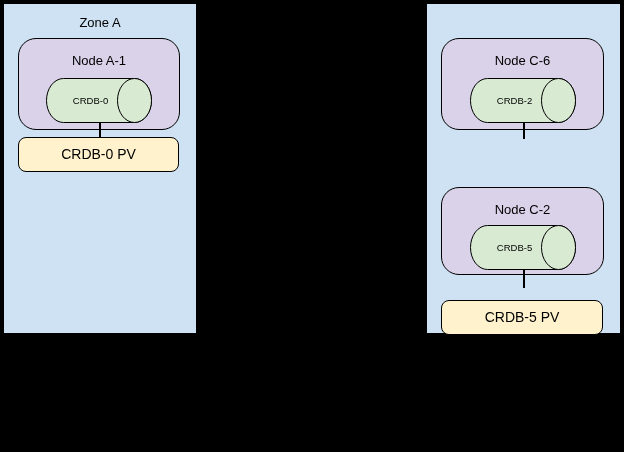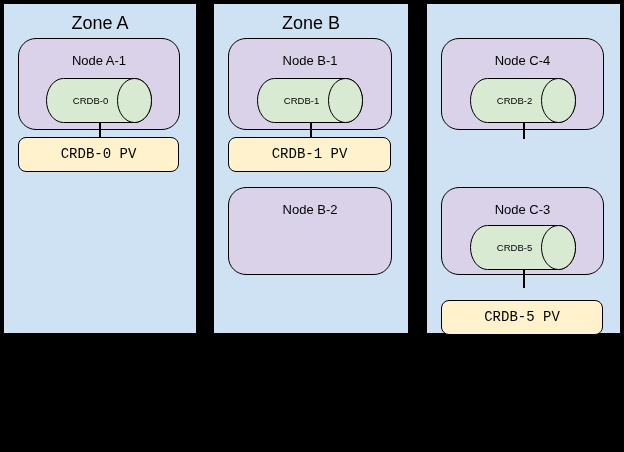--- a/index.html
+++ b/index.html
@@ -25,21 +25,21 @@
     top:2px;height:333px;
     background:var(--zone-fill);
     border:2px solid var(--outline);
   }
   .zone-a{left:2px;width:196px;}
   .zone-b{left:212px;width:198px;}
   .zone-c{left:425px;width:197px;}
   .zone-title{
     position:absolute;top:9px;left:0;right:0;
     text-align:center;
-    font-size:18px;line-height:20px;
+    font-size:13px;line-height:20px;
   }
   .node{
     position:absolute;
     left:14px;right:16px;
     background:var(--node-fill);
     border:1px solid var(--outline);
     border-radius:18px;
   }
   .node.row1{top:34px;height:92px;}
   .node.row2{top:183px;height:88px;}
@@ -73,21 +73,21 @@
   }
   .connector.c1{top:118px;height:17px;}
   .connector.c2{top:266px;height:18px;}
   .pv{
     position:absolute;
     left:14px;right:17px;height:35px;
     background:var(--pv-fill);
     border:1px solid var(--outline);
     border-radius:8px;
     text-align:center;
-    font-size:14px;line-height:33px;font-family:Liberation Mono, monospace;
+    font-size:14px;line-height:33px;
   }
   .pv.row1{top:133px;}
   .pv.row2{top:296px;}
 </style>
 </head>
 <body>
 
 <div class="canvas">
 
   <section class="zone zone-a">
@@ -97,49 +97,33 @@
       <svg class="cylinder pos1" width="105" height="45" viewBox="0 0 105 45">
         <path d="M 17 0.5 L 88 0.5 A 17 22 0 0 1 88 44.5 L 17 44.5 A 17 22 0 0 1 17 0.5 Z"></path>
         <ellipse cx="88" cy="22.5" rx="17" ry="22"></ellipse>
         <text x="44" y="22.5" text-anchor="middle" dominant-baseline="central">CRDB-0</text>
       </svg>
     </div>
     <div class="connector c1"></div>
     <div class="pv row1">CRDB-0 PV</div>
   </section>
 
-  <section class="zone zone-b">
-    <div class="zone-title">Zone B</div>
-    <div class="node row1">
-      <div class="node-label">Node B-1</div>
-      <svg class="cylinder pos1" width="105" height="45" viewBox="0 0 105 45">
-        <path d="M 17 0.5 L 88 0.5 A 17 22 0 0 1 88 44.5 L 17 44.5 A 17 22 0 0 1 17 0.5 Z"></path>
-        <ellipse cx="88" cy="22.5" rx="17" ry="22"></ellipse>
-        <text x="44" y="22.5" text-anchor="middle" dominant-baseline="central">CRDB-1</text>
-      </svg>
-    </div>
-    <div class="connector c1"></div>
-    <div class="pv row1">CRDB-1 PV</div>
-    <div class="node row2">
-      <div class="node-label">Node B-2</div>
-    </div>
-  </section>
 
   <section class="zone zone-c">
     <div class="node row1">
-      <div class="node-label">Node C-4</div>
+      <div class="node-label">Node C-6</div>
       <svg class="cylinder pos1" width="105" height="45" viewBox="0 0 105 45">
         <path d="M 17 0.5 L 88 0.5 A 17 22 0 0 1 88 44.5 L 17 44.5 A 17 22 0 0 1 17 0.5 Z"></path>
         <ellipse cx="88" cy="22.5" rx="17" ry="22"></ellipse>
         <text x="44" y="22.5" text-anchor="middle" dominant-baseline="central">CRDB-2</text>
       </svg>
     </div>
     <div class="connector c1"></div>
     <div class="node row2">
-      <div class="node-label">Node C-3</div>
+      <div class="node-label">Node C-2</div>
       <svg class="cylinder pos2" width="105" height="45" viewBox="0 0 105 45">
         <path d="M 17 0.5 L 88 0.5 A 17 22 0 0 1 88 44.5 L 17 44.5 A 17 22 0 0 1 17 0.5 Z"></path>
         <ellipse cx="88" cy="22.5" rx="17" ry="22"></ellipse>
         <text x="44" y="22.5" text-anchor="middle" dominant-baseline="central">CRDB-5</text>
       </svg>
     </div>
     <div class="connector c2"></div>
     <div class="pv row2">CRDB-5 PV</div>
   </section>
 

